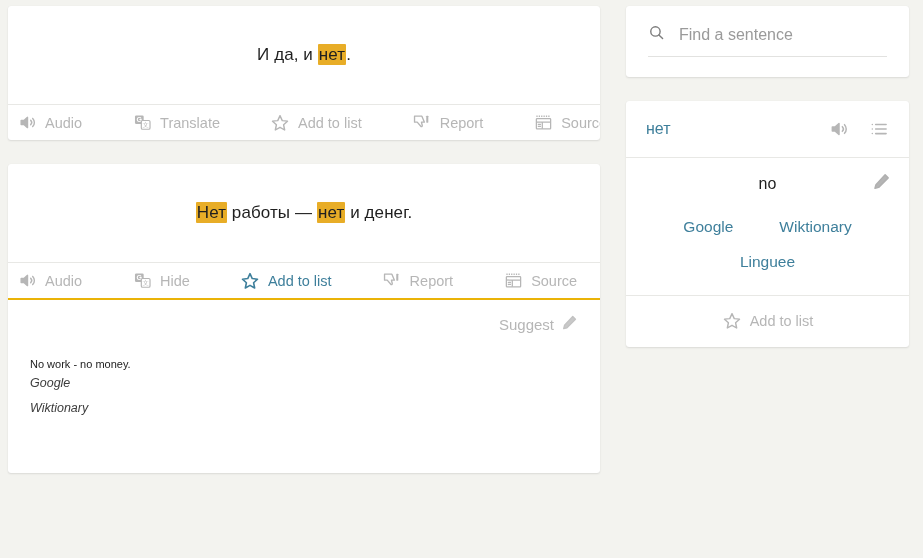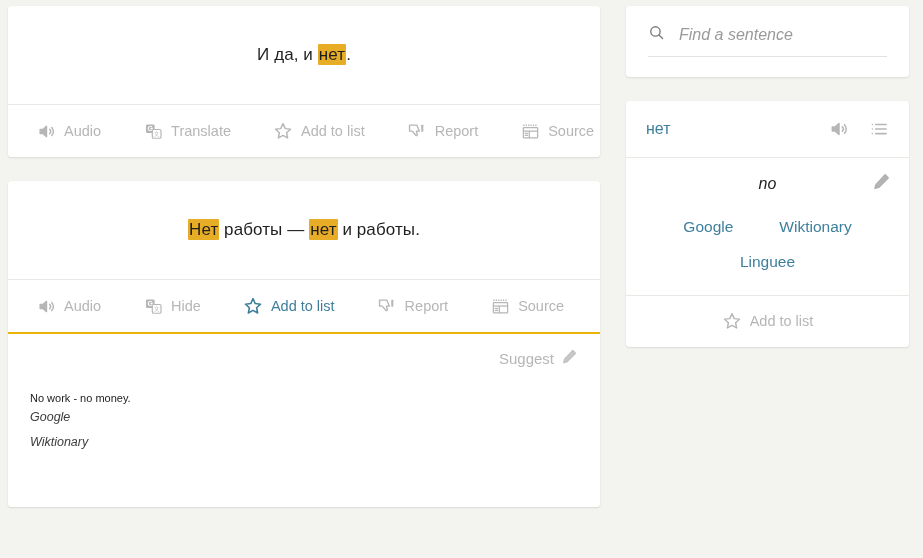--- a/index.html
+++ b/index.html
@@ -51,23 +51,23 @@
     color: #1f1f1f;
     padding: 1px 1px;
     border-radius: 1px;
   }
 
   
   .toolbar {
     border-top: 1px solid #e8e8e5;
     display: flex;
     align-items: center;
-    height: 53px;
-    padding: 0 28px;
-    gap: 8px;
+    height: 36px;
+    padding: 0 9px;
+    gap: 16px;
   }
   .tool {
     display: flex;
     align-items: center;
     gap: 8px;
     color: #b6b6b6;
     font-size: 14.5px;
     margin-right: 34px;
     cursor: pointer;
     user-select: none;
@@ -119,21 +119,20 @@
     padding-bottom: 11px;
   }
   .search-input {
     border: none;
     outline: none;
     font-family: "Liberation Sans", sans-serif;
     font-size: 16px;
     color: #5a5a5a;
     background: transparent;
     width: 100%;
-    font-style: italic;
   }
   .search-input::placeholder { color: #9a9a9a; }
 
   
   .word-head {
     display: flex;
     align-items: center;
     justify-content: space-between;
     padding: 16px 20px;
     height: 57px;
@@ -147,21 +146,20 @@
   .word-head-icons { display: flex; align-items: center; gap: 20px; }
   .icon-btn { cursor: pointer; display: flex; align-items: center; }
 
   .word-body { padding: 14px 18px 20px 18px; }
   .word-def-row {
     display: flex;
     align-items: flex-start;
     justify-content: center;
     position: relative;
     margin-bottom: 22px;
-    font-style: italic;
   }
   .word-def {
     font-size: 16px;
     color: #1f1f1f;
     text-align: center;
     padding-top: 3px;
   }
   .pencil-abs { position: absolute; right: 0; top: 0; cursor: pointer; }
 
   .dict-links {
@@ -256,21 +254,21 @@
               </svg>
           </span>
           <span>Source</span>
         </div>
 
       </div>
     </div>
 
     <div class="card">
       <div class="sentence-area">
-        <div class="sentence-text"><span class="hl">Нет</span><span> работы — </span><span class="hl">нет</span><span> и работы.</span></div>
+        <div class="sentence-text"><span class="hl">Нет</span><span> работы — </span><span class="hl">нет</span><span> и денег.</span></div>
       </div>
 
       <div class="toolbar">
 
         <div class="tool">
           <span class="ico">
             <svg width="19" height="19" viewBox="0 0 24 24" fill="none" stroke="#b6b6b6" stroke-width="1.8" stroke-linecap="round" stroke-linejoin="round">
                 <path d="M4 9.5h3.5L12 5.5v13L7.5 14.5H4z" fill="#b6b6b6"></path>
                 <path d="M16 9.2a4 4 0 0 1 0 5.6"></path>
                 <path d="M18.6 6.8a7.5 7.5 0 0 1 0 10.4"></path>

